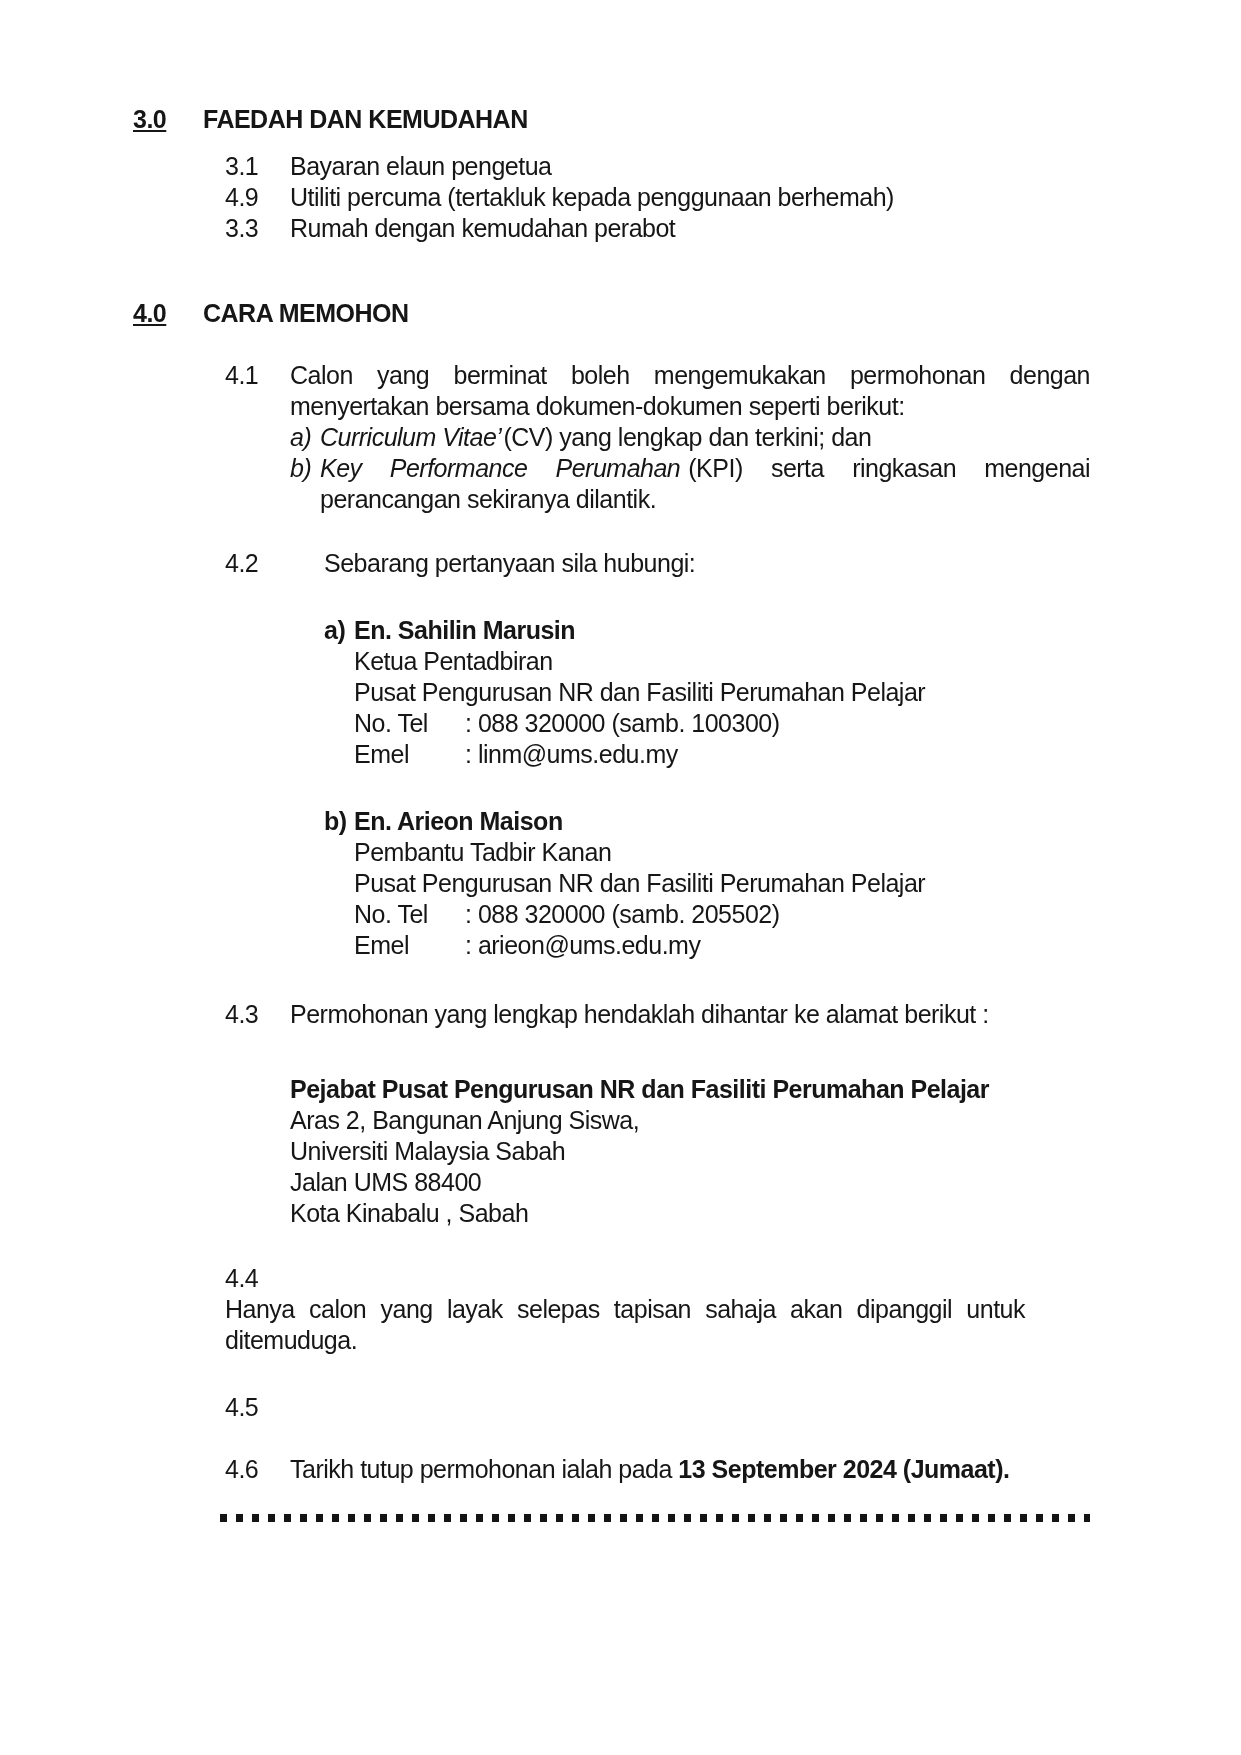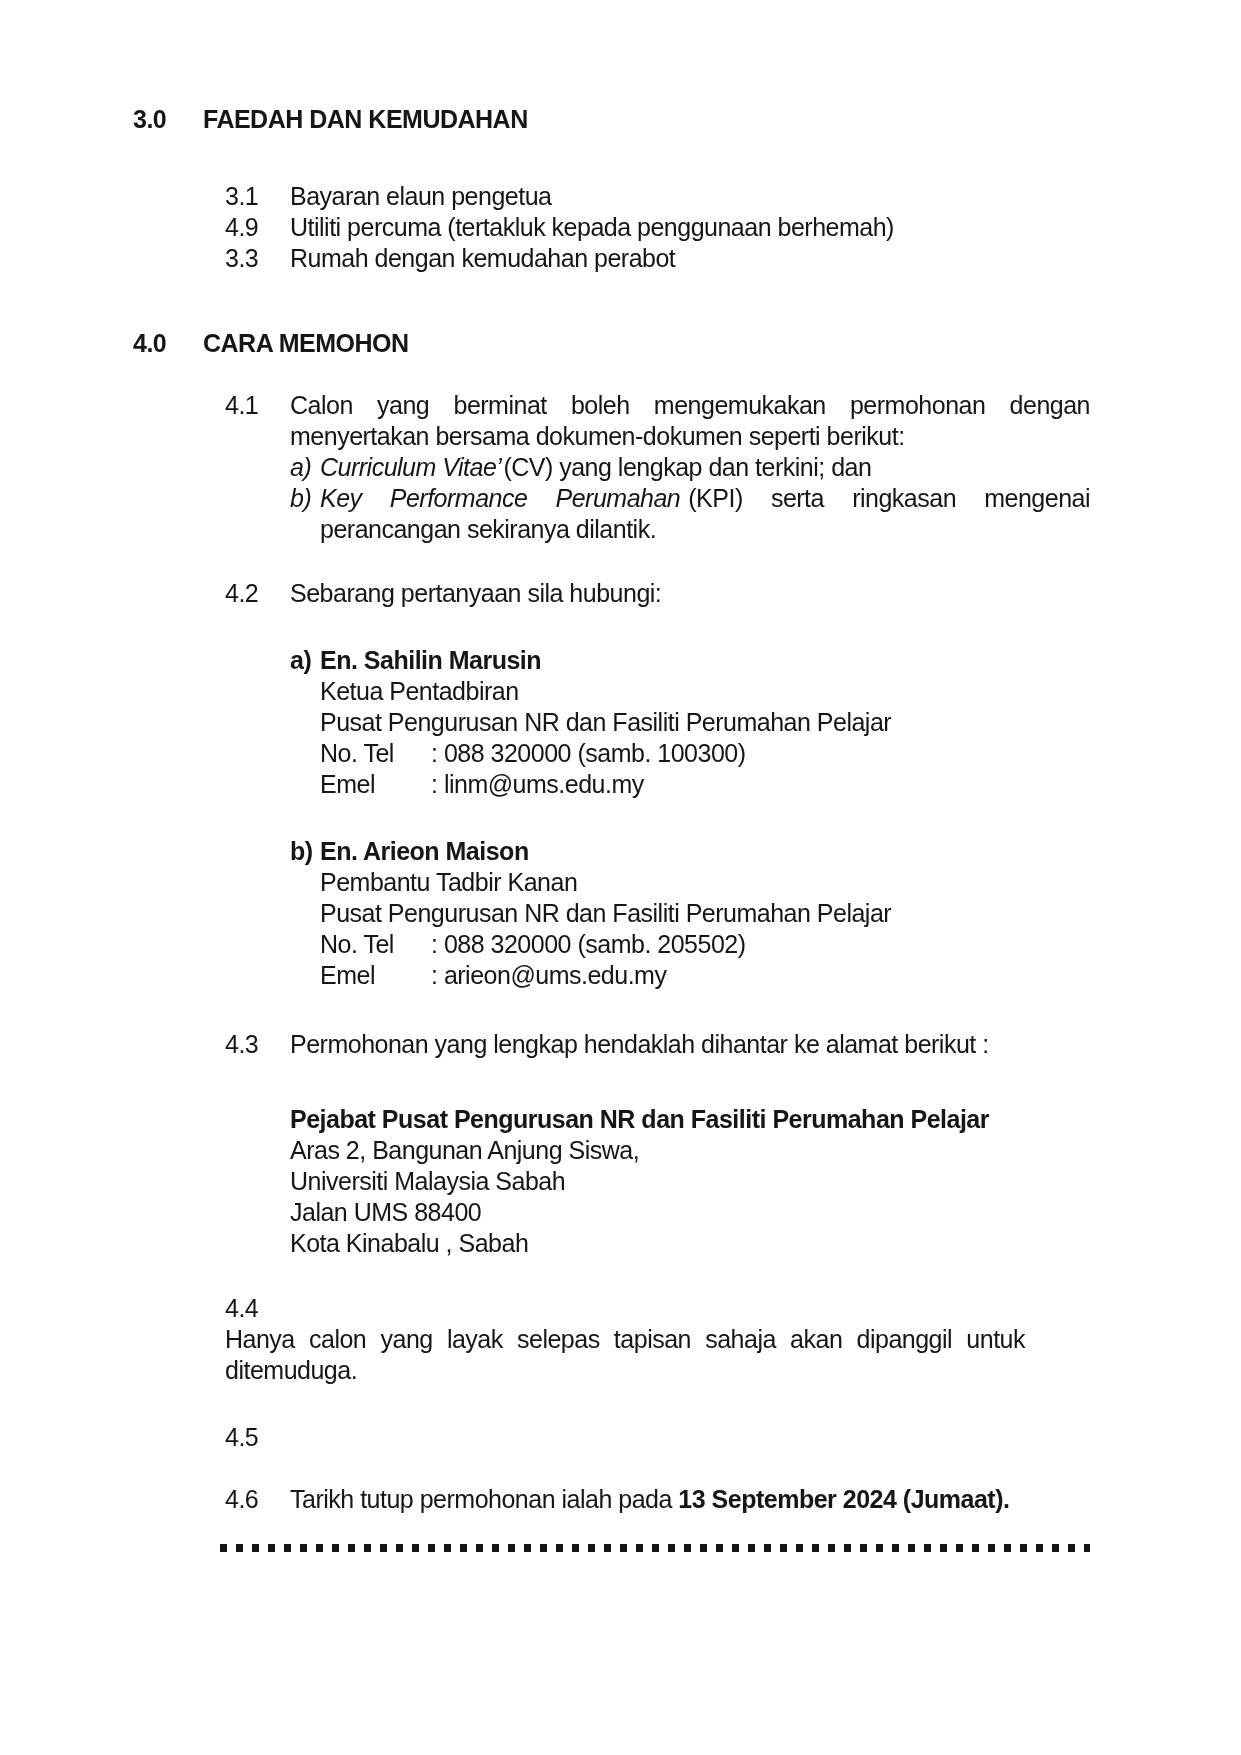--- a/index.html
+++ b/index.html
@@ -14,39 +14,39 @@
     line-height:31px;
     letter-spacing:-0.5px;
     color:#161616;
     overflow:hidden;
   }
   p { margin:0; }
   .bold { font-weight:700; }
   .just { text-align:justify; }
 
   .sec-head { display:flex; font-weight:700; }
-  .sec-num  { width:70px; flex:none; }
+  .sec-num  { width:70px; flex:none;text-decoration:underline; }
 
   .sub-list { }
   .sub-row  { display:flex; margin-left:92px; }
   .sub-num  { width:65px; flex:none; }
   .sub-body { width:800px; }
   .sub-text { width:800px; }
 
   .alpha-row    { display:flex; }
   .alpha-marker { width:30px; flex:none; font-style:italic; }
   .alpha-marker.bold { font-style:normal; font-weight:700; }
   .alpha-text   { flex:1; }
   .rest-tight   { padding-left:2px; }
   .rest-sp      { padding-left:8px; }
 
   .c-lines { margin-left:30px; }
   .c-row   { display:flex; }
-  .c-label { width:111px; flex:none; } .mt30{margin-top:46px;} .mt31{margin-top:31px;}
-  .mt32{margin-top:44px;} .mt33{margin-top:33px;} .mt34{margin-top:34px;flex-direction:column;}
+  .c-label { width:111px; flex:none; } .mt30{margin-top:16px;} .mt31{margin-top:31px;}
+  .mt32{margin-top:44px;} .mt33{margin-top:33px;gap:34px;} .mt34{margin-top:34px;flex-direction:column;}
   .mt36{margin-top:36px;} .mt38{margin-top:38px;} .mt54{margin-top:54px;}
 
   .sep {
     margin-top:29px;
     margin-left:87px;
     width:870px;
     height:8px;
     background:repeating-linear-gradient(90deg,
       #141414 0, #141414 7px,
       transparent 7px, transparent 16px);

